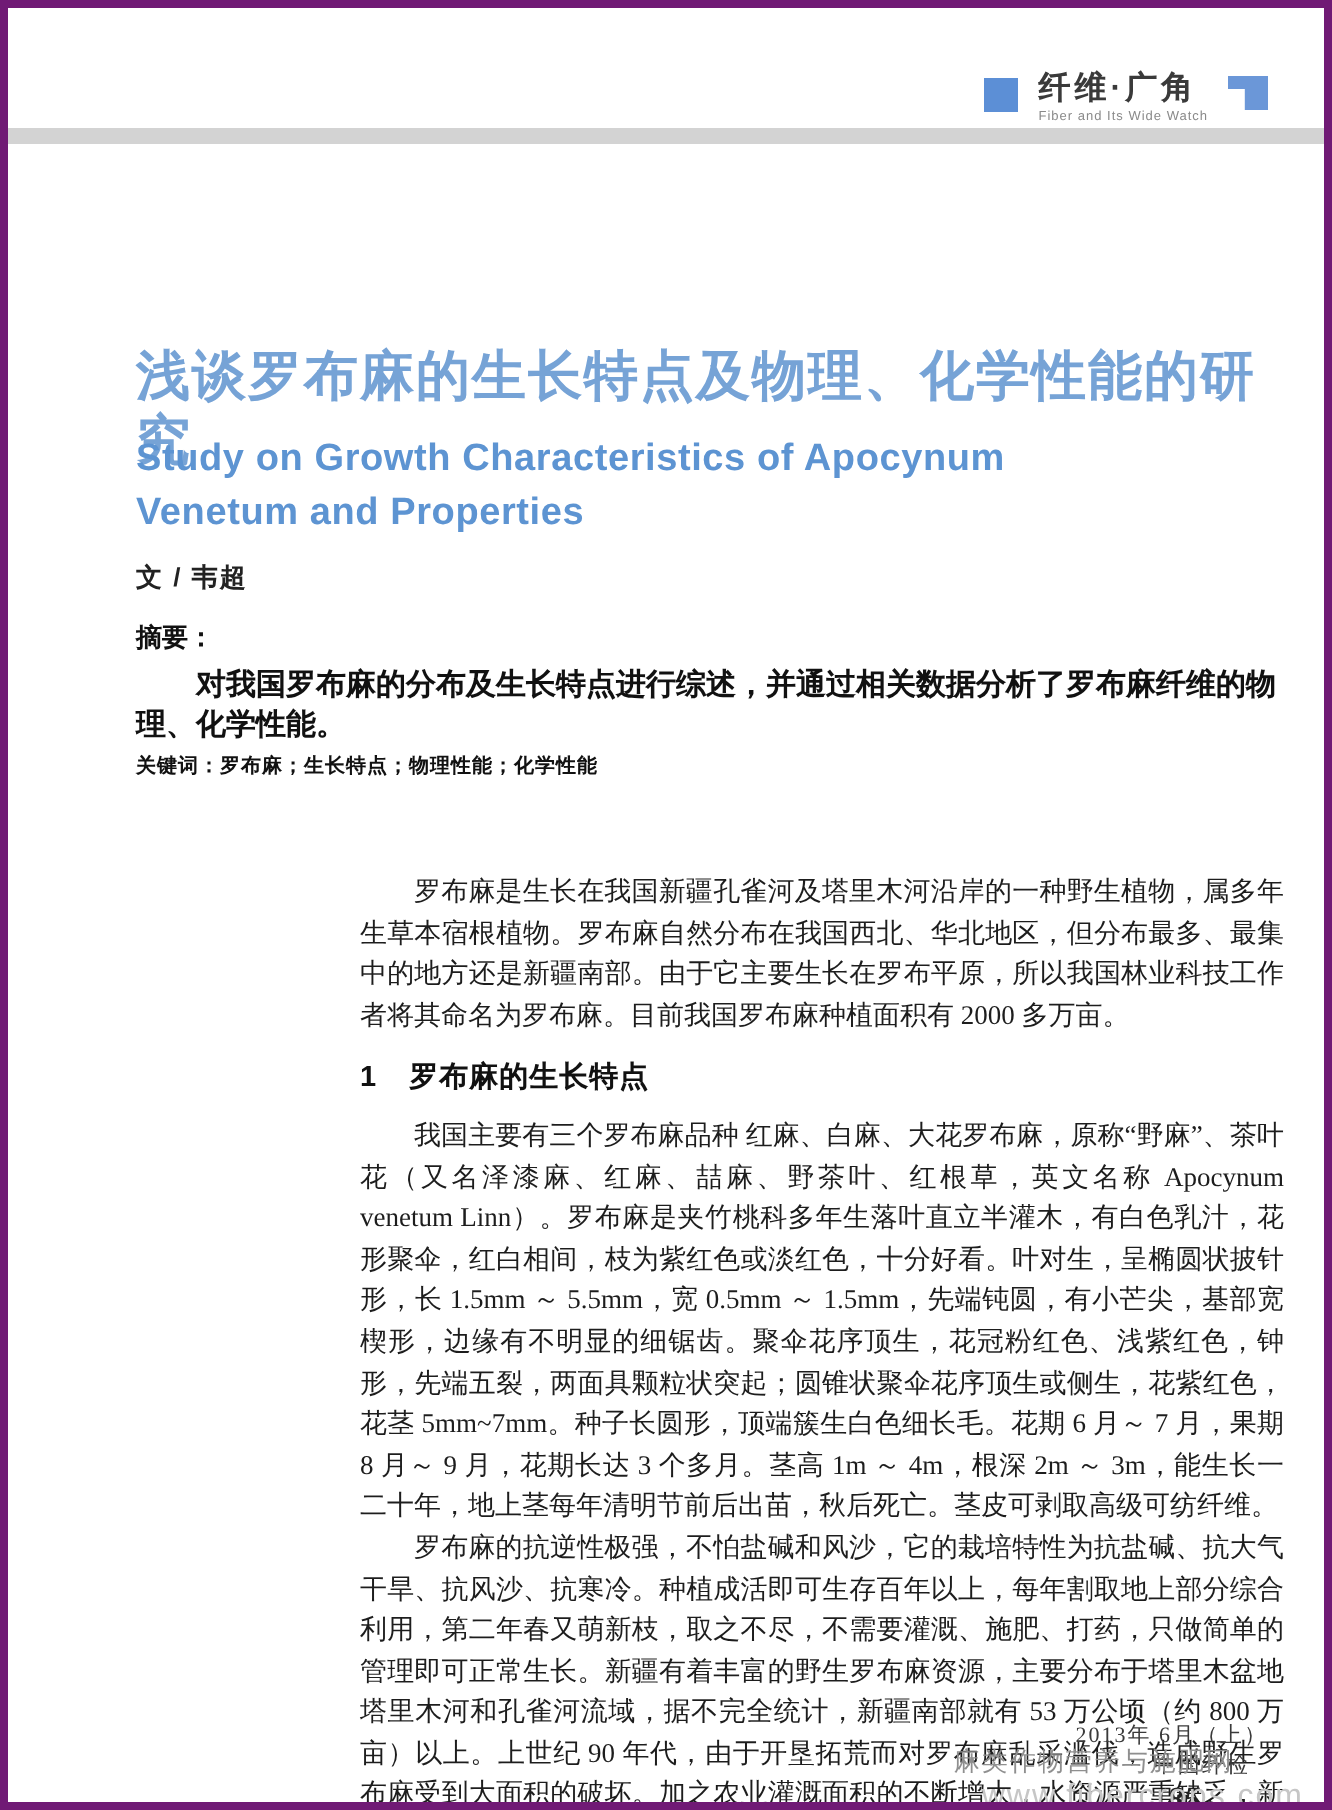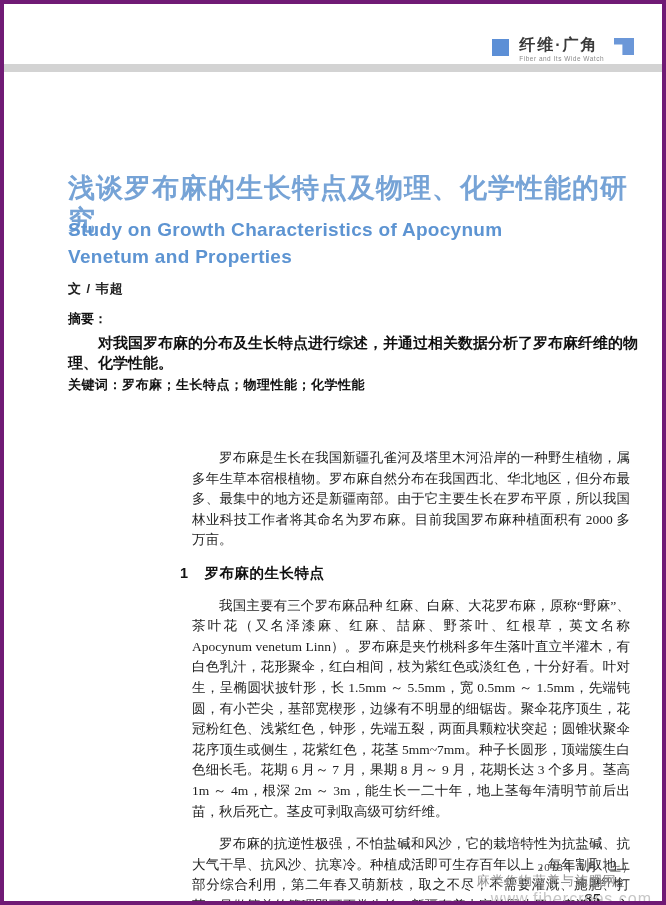--- a/index.html
+++ b/index.html
@@ -67,29 +67,29 @@
   }
   .abstract-text{
     position:absolute;left:64px;top:329px;width:574px;
     font-family:"Liberation Sans", sans-serif;
     font-size:15px;font-weight:bold;color:#111;
     text-indent:2em;line-height:20px;
   }
   .keywords{
     position:absolute;left:64px;top:372px;width:574px;
     font-family:Liberation Mono, monospace;
-    font-size:13px;font-weight:bold;color:#111;letter-spacing:0.5px;
+    font-size:10px;font-weight:bold;color:#111;letter-spacing:0.5px;
   }
   
   .body-col{
     position:absolute;left:176px;top:432px;width:462px;
     font-size:13.5px;line-height:20.6px;text-align:justify;
     color:#1d1d1d;
   }
-  .body-col p{margin:12px;text-indent:2em;}
+  .body-col p{margin:0;text-indent:2em;}
   .section-heading{
     font-family:"Liberation Sans", sans-serif;
     font-weight:bold;font-size:14.5px;color:#111;
     margin:11px 0 8px 0;letter-spacing:0.5px;
   }
   .section-heading .num{margin-right:16px;}
   
   .footer-line{
     position:absolute;right:28px;top:856px;
     font-size:11px;color:#3a3a3a;letter-spacing:1px;

